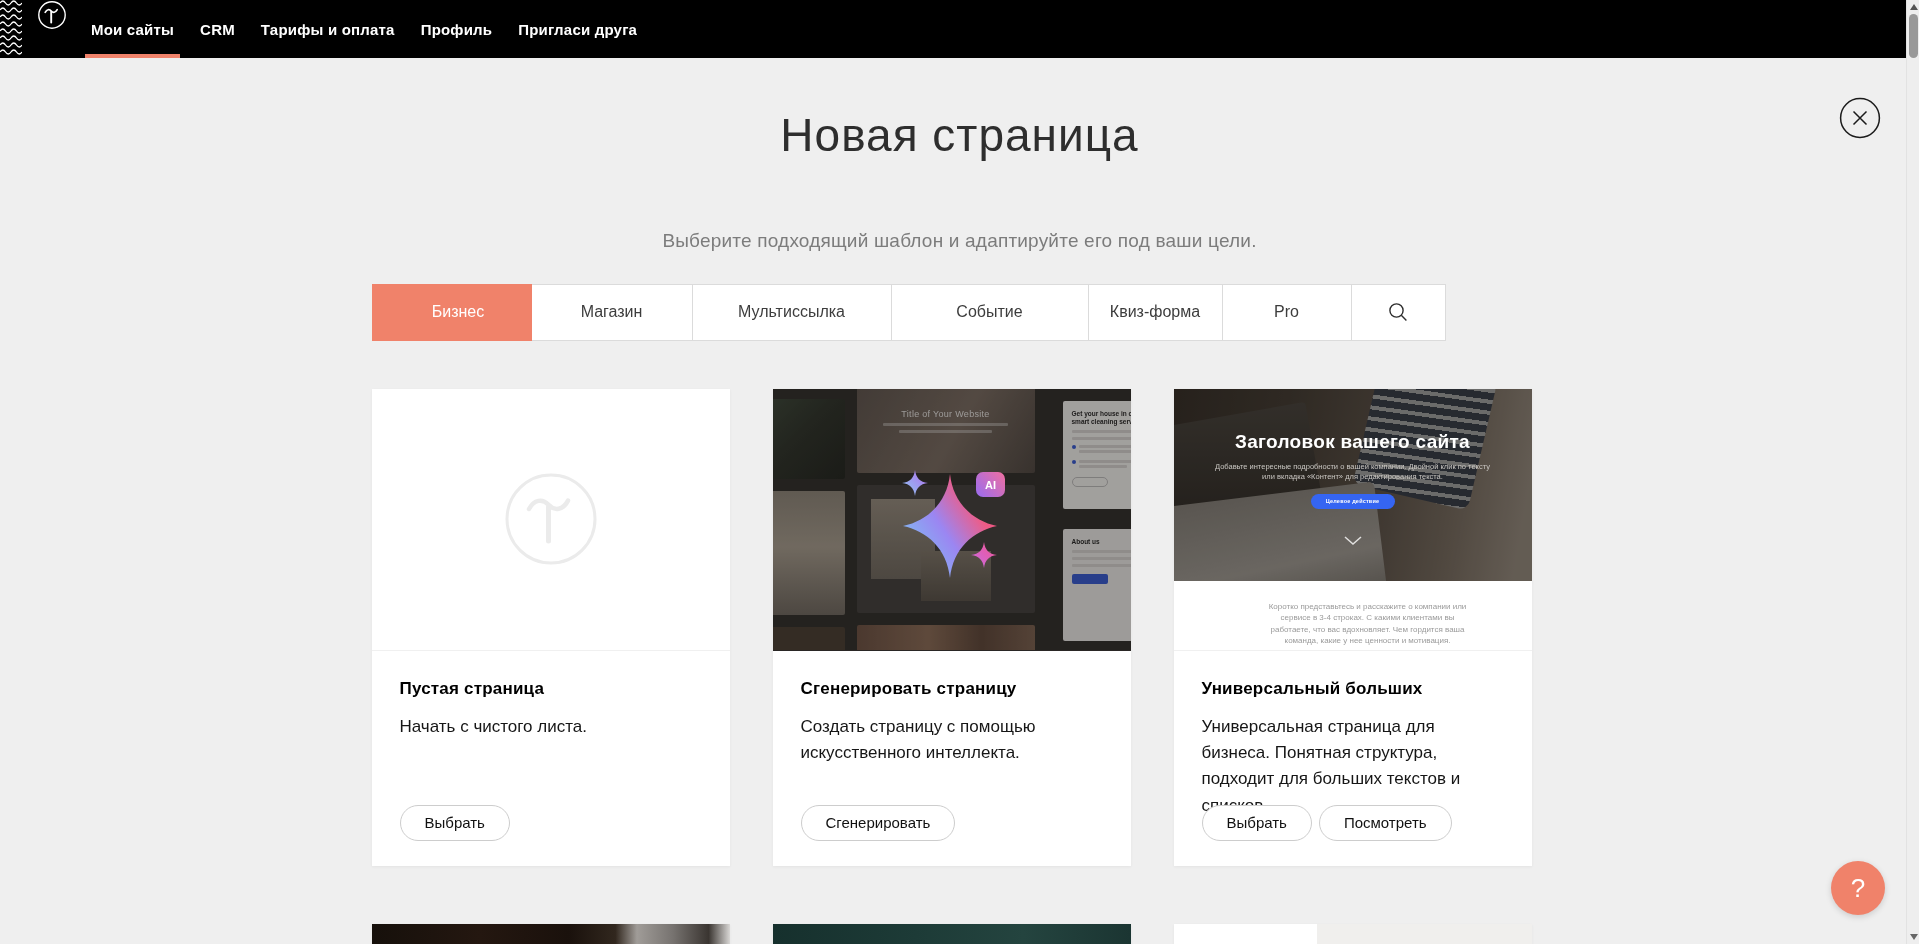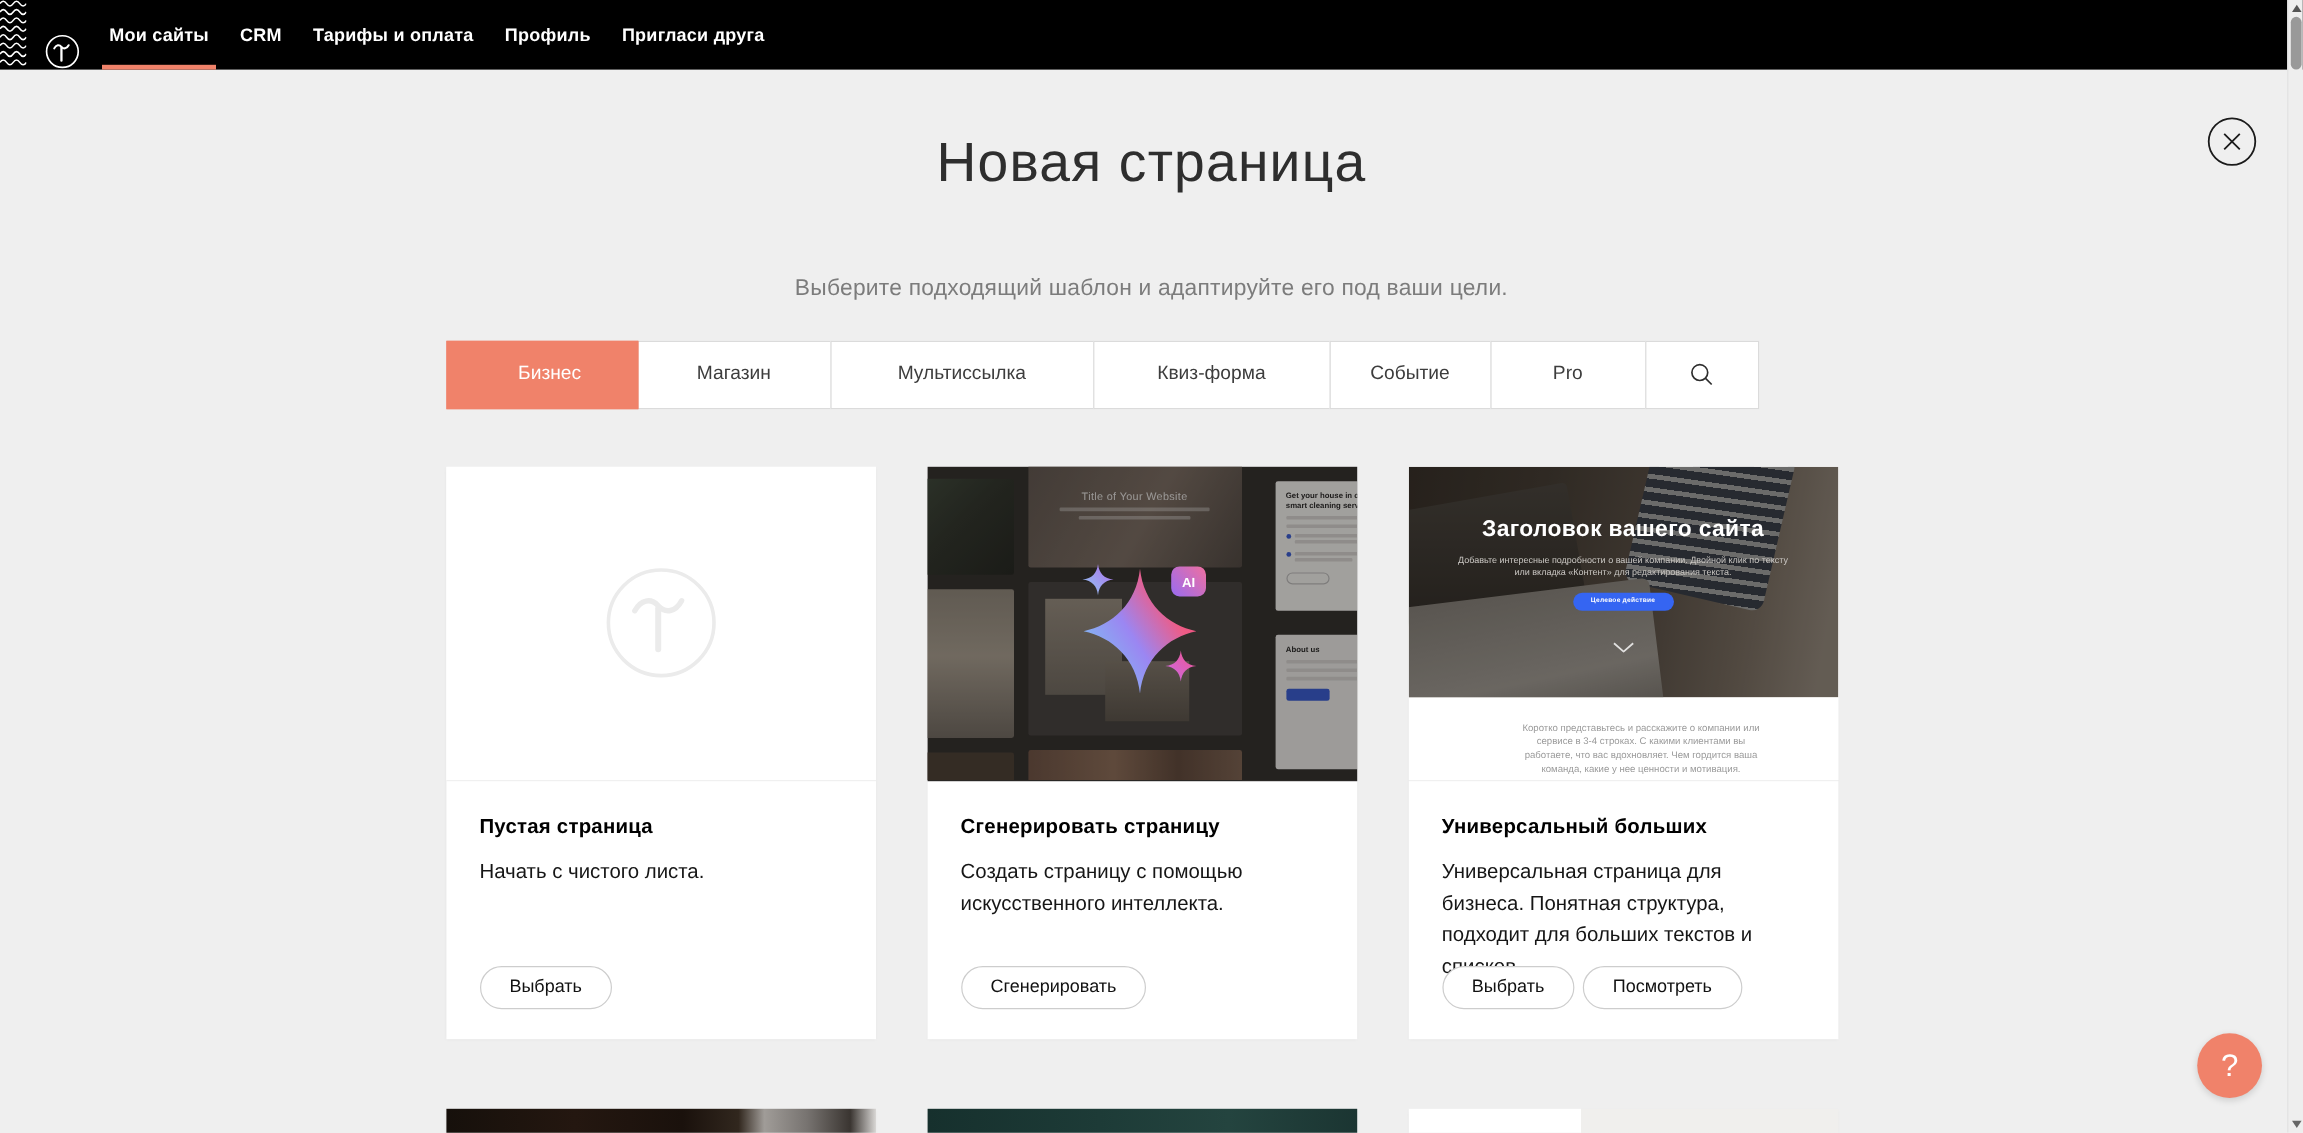--- a/index.html
+++ b/index.html
@@ -9,21 +9,21 @@
   *{box-sizing:border-box; margin:0; padding:0;}
   html,body{width:1919px; height:944px; overflow:hidden;}
   body{
     font-family:"Liberation Sans","DejaVu Sans",sans-serif;
     background:var(--page_bg);
     position:relative;
   }
   
   .navbar{
     position:absolute; left:0; top:0; width:1919px; height:58px;
-    background:var(--nav_bg); display:flex; align-items:flex-end; z-index:10;
+    background:var(--nav_bg); display:flex; align-items:flex-start; z-index:10;
   }
   .zigzag{width:22px; height:58px; flex:none;}
   .logo{margin-left:15px; flex:none; cursor:pointer; display:flex;}
   .nav-left{display:flex; height:100%; margin-left:24px;}
   .nav-item{
     position:relative; display:flex; align-items:center; height:100%;
     margin-right:26px; color:#fff; font-size:15px; font-weight:700;
     letter-spacing:.2px; cursor:pointer; white-space:nowrap;
   }
   .nav-item .active-underline{
@@ -50,21 +50,21 @@
   .tabs{display:flex; margin-top:32px; height:57px;}
   .tab{
     background:#fff; border:1px solid var(--tab_border); margin-left:-1px;
     display:flex; align-items:center; justify-content:center;
     font-size:16px; color:#3d3d3d; cursor:pointer; flex:none;
   }
   .tab:first-child{margin-left:0;padding-left:13px;}
   .tab.active{background:var(--accent); border-color:var(--accent); color:#fff; z-index:1;}
   .tab:nth-child(1){width:160px;}
   .tab:nth-child(2){width:162px;}
-  .tab:nth-child(3){width:220px;}
+  .tab:nth-child(3){width:200px;}
   .tab:nth-child(4){width:198px;}
   .tab:nth-child(5){width:135px;}
   .tab:nth-child(6){width:130px;}
   .tab:nth-child(7){width:95px;}
   .tab:nth-child(8){width:96px;}
   
   .cards{display:flex; gap:43px; margin-top:48px;}
   .card{
     width:358px; height:477px; background:#fff; position:relative;
     box-shadow:0 1px 3px rgba(0,0,0,.05);
@@ -198,22 +198,22 @@
 </div>
 
 <div class="content">
   <div class="page-title">Новая страница</div>
   <div class="page-subtitle">Выберите подходящий шаблон и адаптируйте его под ваши цели.</div>
 
   <div class="tabs">
     <div class="tab active">Бизнес</div>
     <div class="tab">Магазин</div>
     <div class="tab">Мультиссылка</div>
+    <div class="tab">Событие</div>
     <div class="tab">Квиз-форма</div>
-    <div class="tab">Событие</div>
     <div class="tab">Pro</div>
     <div class="tab">
       <svg width="20" height="20" viewBox="0 0 20 20">
         <circle cx="8.5" cy="8.5" r="6.6" fill="none" stroke="#2e2e2e" stroke-width="1.4"></circle>
         <path d="M13.3 13.3 L18.4 18.4" stroke="#2e2e2e" stroke-width="1.4"></path>
       </svg>
     </div>
   </div>
 
   <div class="cards">

